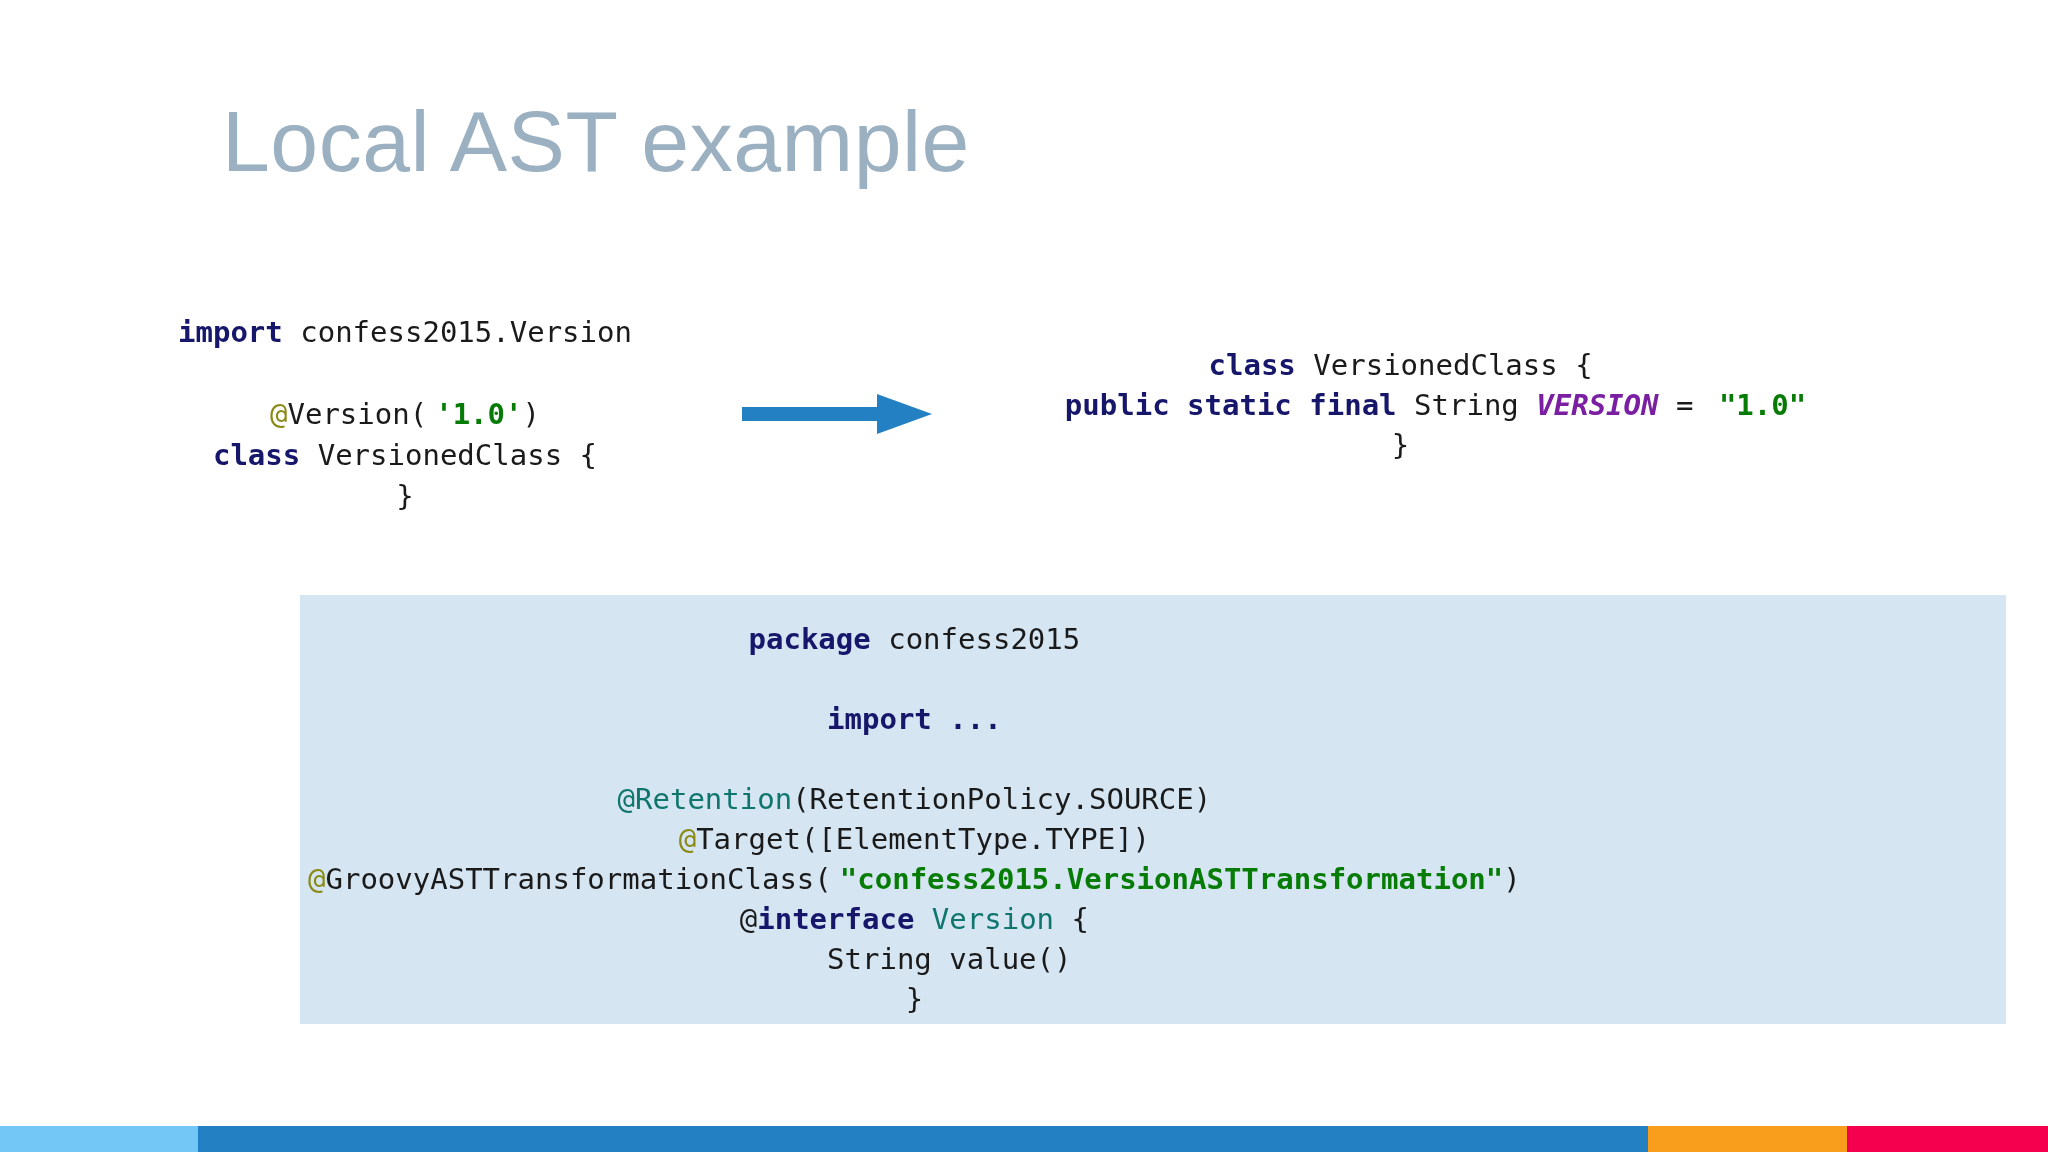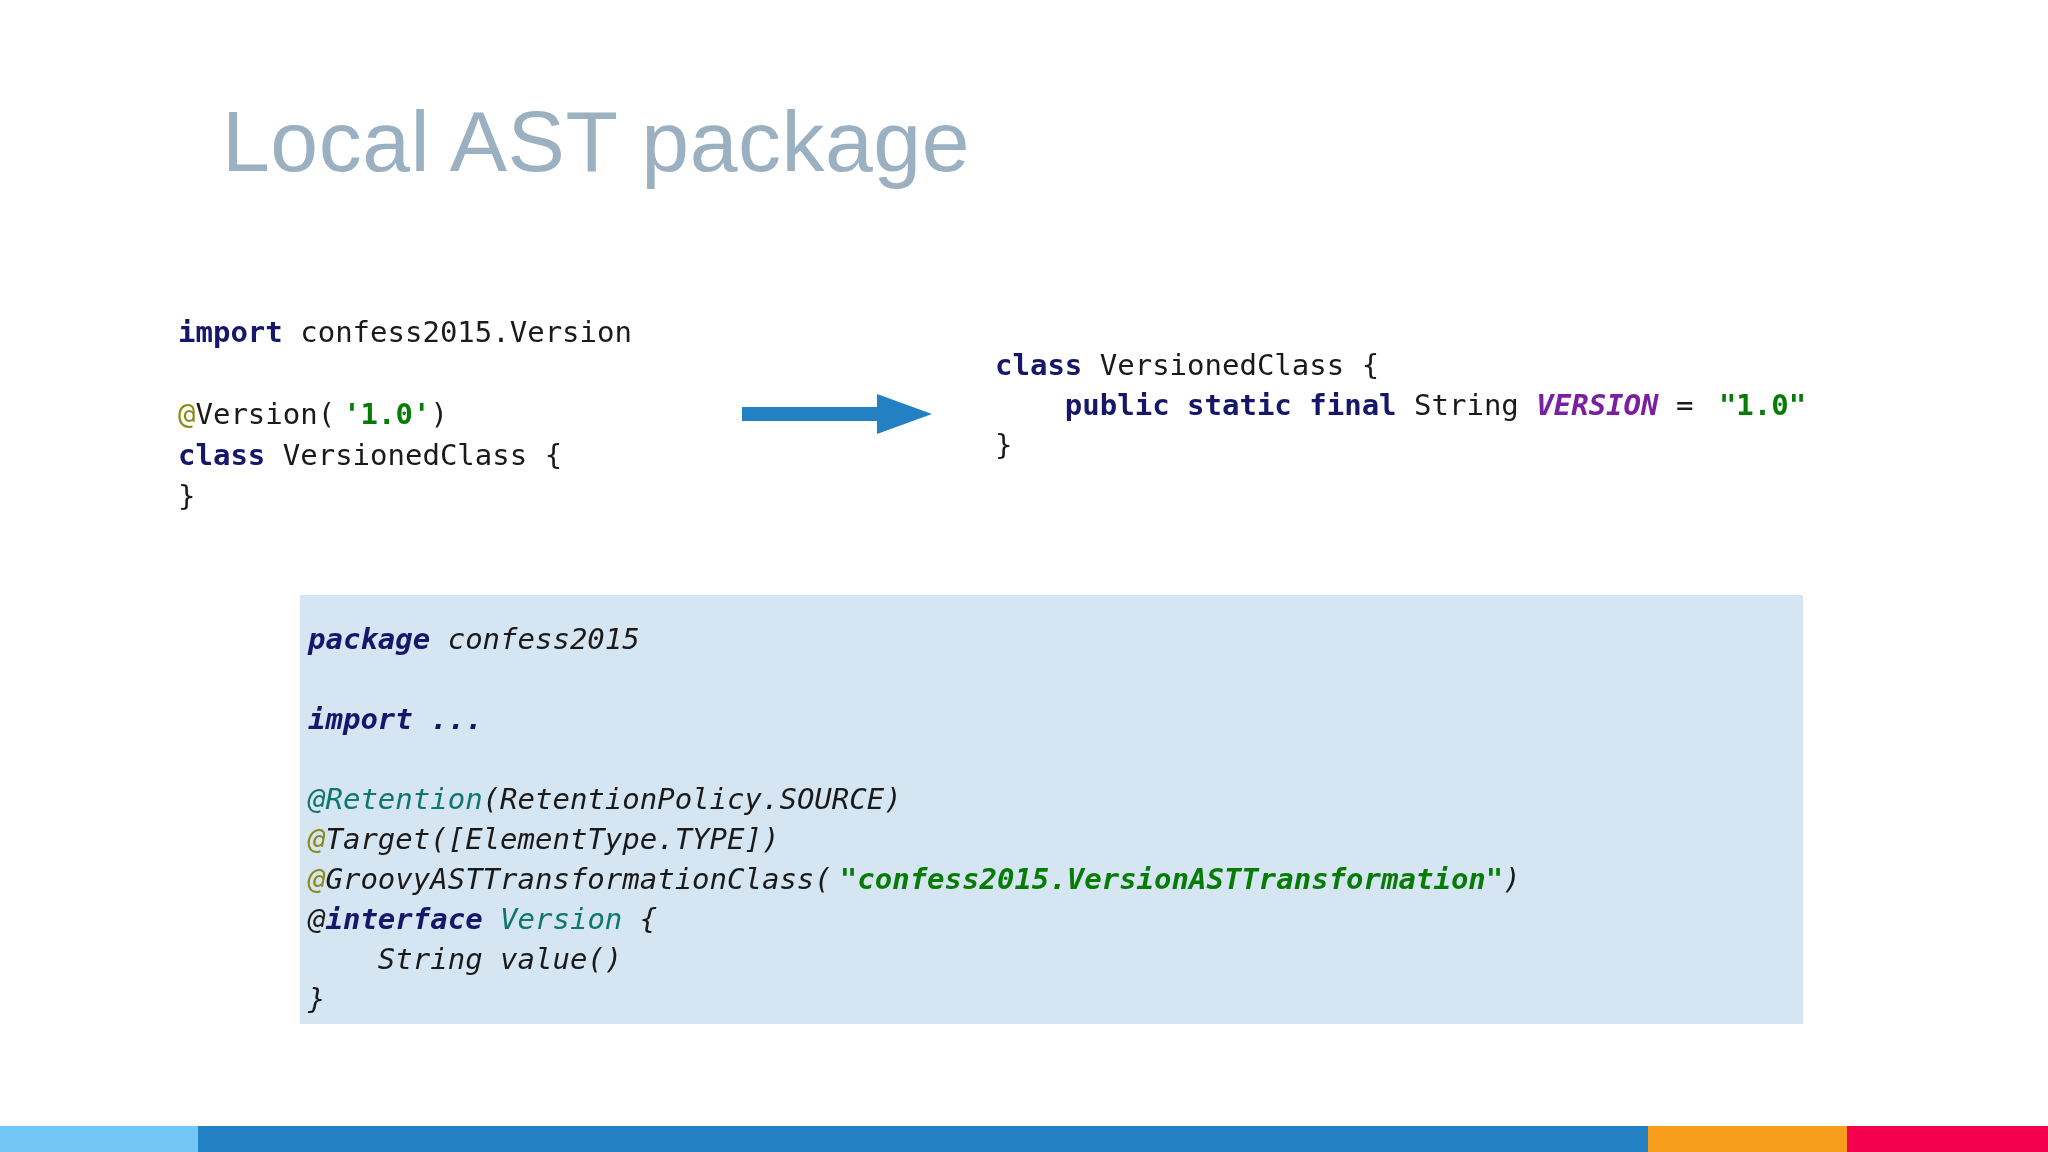--- a/index.html
+++ b/index.html
@@ -31,20 +31,21 @@
   }
 
   
   .code {
     position: absolute;
     font-family: "DejaVu Sans Mono", monospace;
     font-size: 28.5px;
     line-height: 40px;
     white-space: pre;
     color: #1a1a1a;
+    text-align: center;
   }
   .code .kw      { color: #16166b; font-weight: bold; }
   .code .str     { color: #067c06; font-weight: bold; margin-left: 8px; }
   .code .ann     { color: #8a8a15; }
   .code .annname { color: #0f766e; }
   .code .field   { color: #7b1fa2; font-weight: bold; font-style: italic; }
   .code .plain   { color: #1a1a1a; }
   .code .op      { color: #1a1a1a; }
   .code-line { display: block; min-height: 40px; }
 
@@ -71,24 +72,23 @@
     top: 345px;
     font-size: 29px;
     line-height: 40px;
   }
 
   
   #annotation-panel {
     position: absolute;
     left: 300px;
     top: 595px;
-    width: 1503px;
+    width: 1706px;
     height: 429px;
     background: #d5e5f2;
-    font-style: italic;
   }
   #annotation-code {
     position: absolute;
     left: 8px;
     top: 24px;
     font-size: 29px;
     line-height: 40px;
   }
 
   
@@ -102,21 +102,21 @@
   }
   #footer-bar > div { height: 100%; }
   .seg-lightblue { width: 198px;  background: #72c7f7; }
   .seg-blue      { flex: 1 1 auto; background: #2380c2; }
   .seg-orange    { width: 199px;  background: #f99d1c; }
   .seg-pink      { width: 201px;  background: #f4004f; }
 </style>
 </head>
 <body style="background: rgb(255, 255, 255);">
 
-<div id="slide-title" style="color: rgb(155, 176, 193);">Local AST package</div>
+<div id="slide-title" style="color: rgb(155, 176, 193);">Local AST example</div>
 
 <div id="source-snippet" class="code"><span class="code-line"><span class="kw">import</span><span class="plain"> confess2015.Version</span></span><span class="code-line">&nbsp;</span><span class="code-line"><span class="ann">@</span><span class="plain">Version(</span><span class="str">'1.0'</span><span class="plain">)</span></span><span class="code-line"><span class="kw">class</span><span class="plain"> VersionedClass {</span></span><span class="code-line"><span class="plain">}</span></span></div>
 
 <div id="transform-arrow">
   <svg width="190" height="44" viewBox="0 0 190 44" xmlns="http://www.w3.org/2000/svg">
     <rect x="0" y="15" width="140" height="14" fill="#2380c2"></rect>
     <polygon points="135,2 190,22 135,42" fill="#2380c2"></polygon>
   </svg>
 </div>
 

